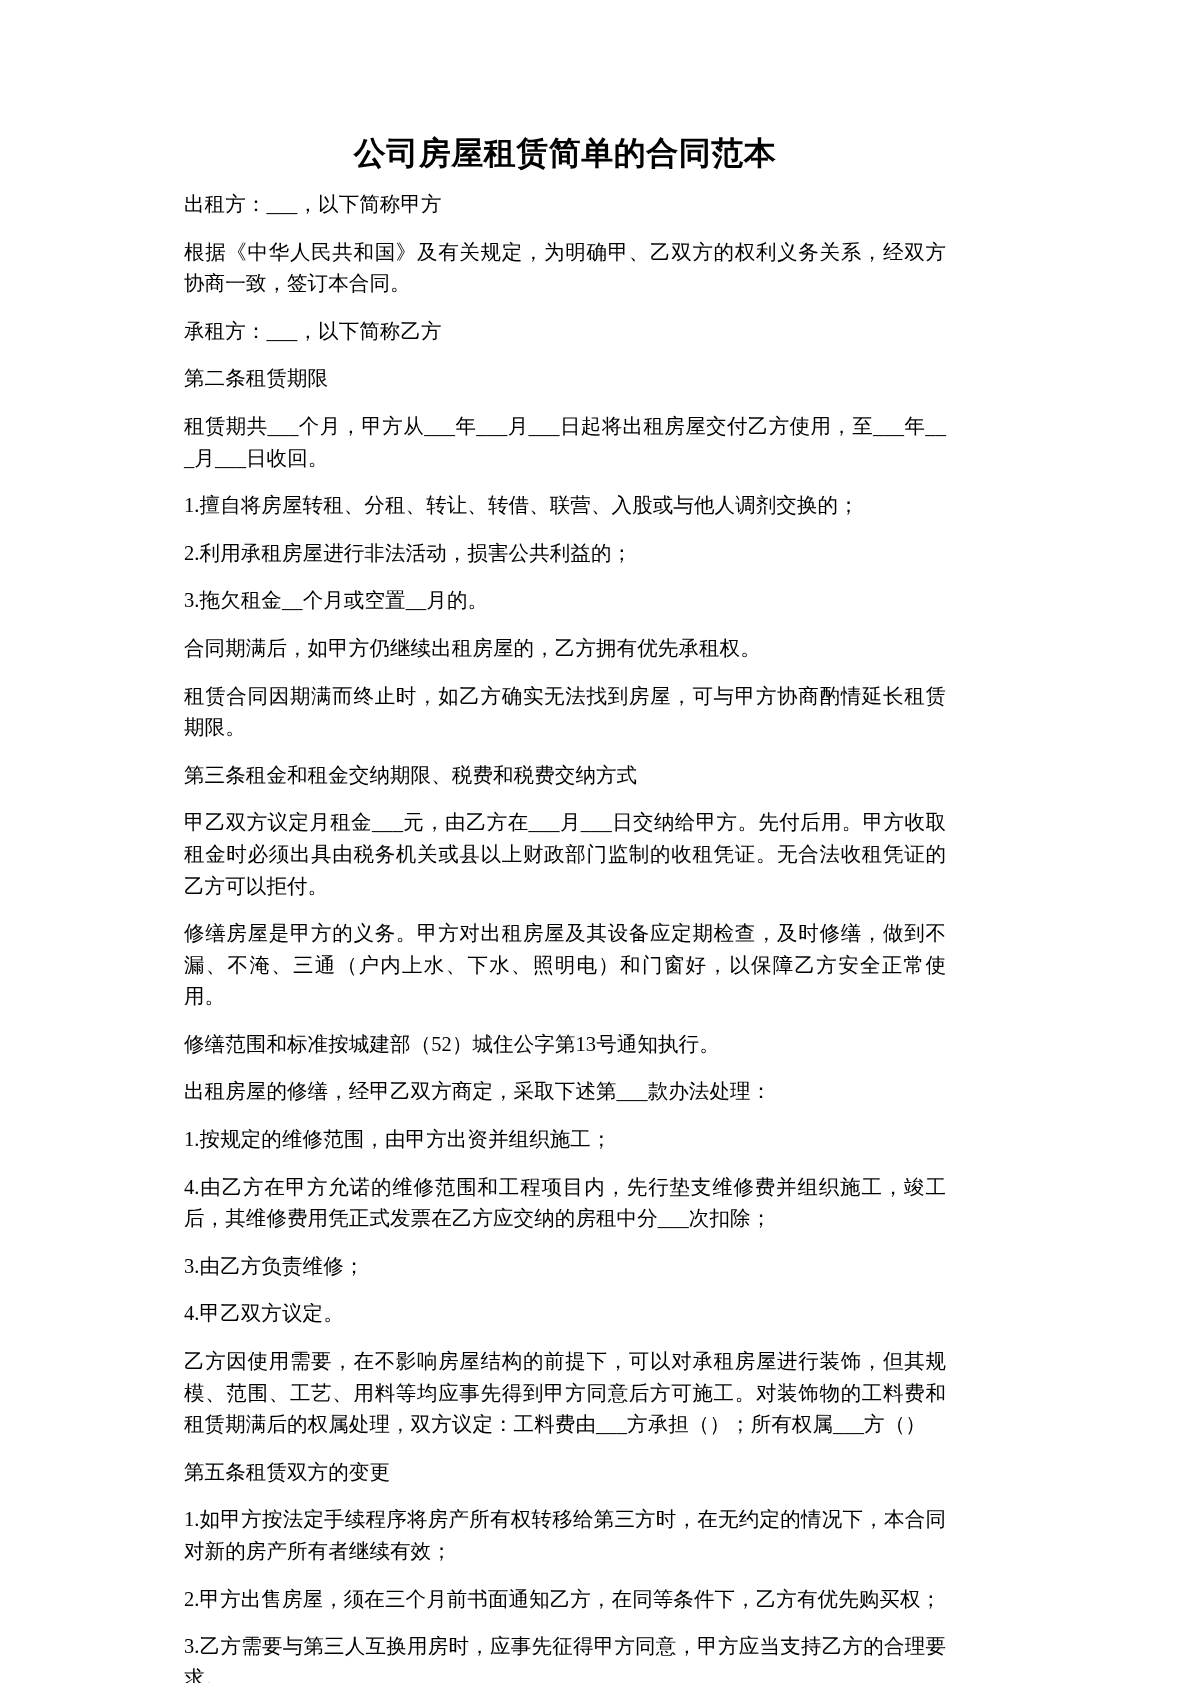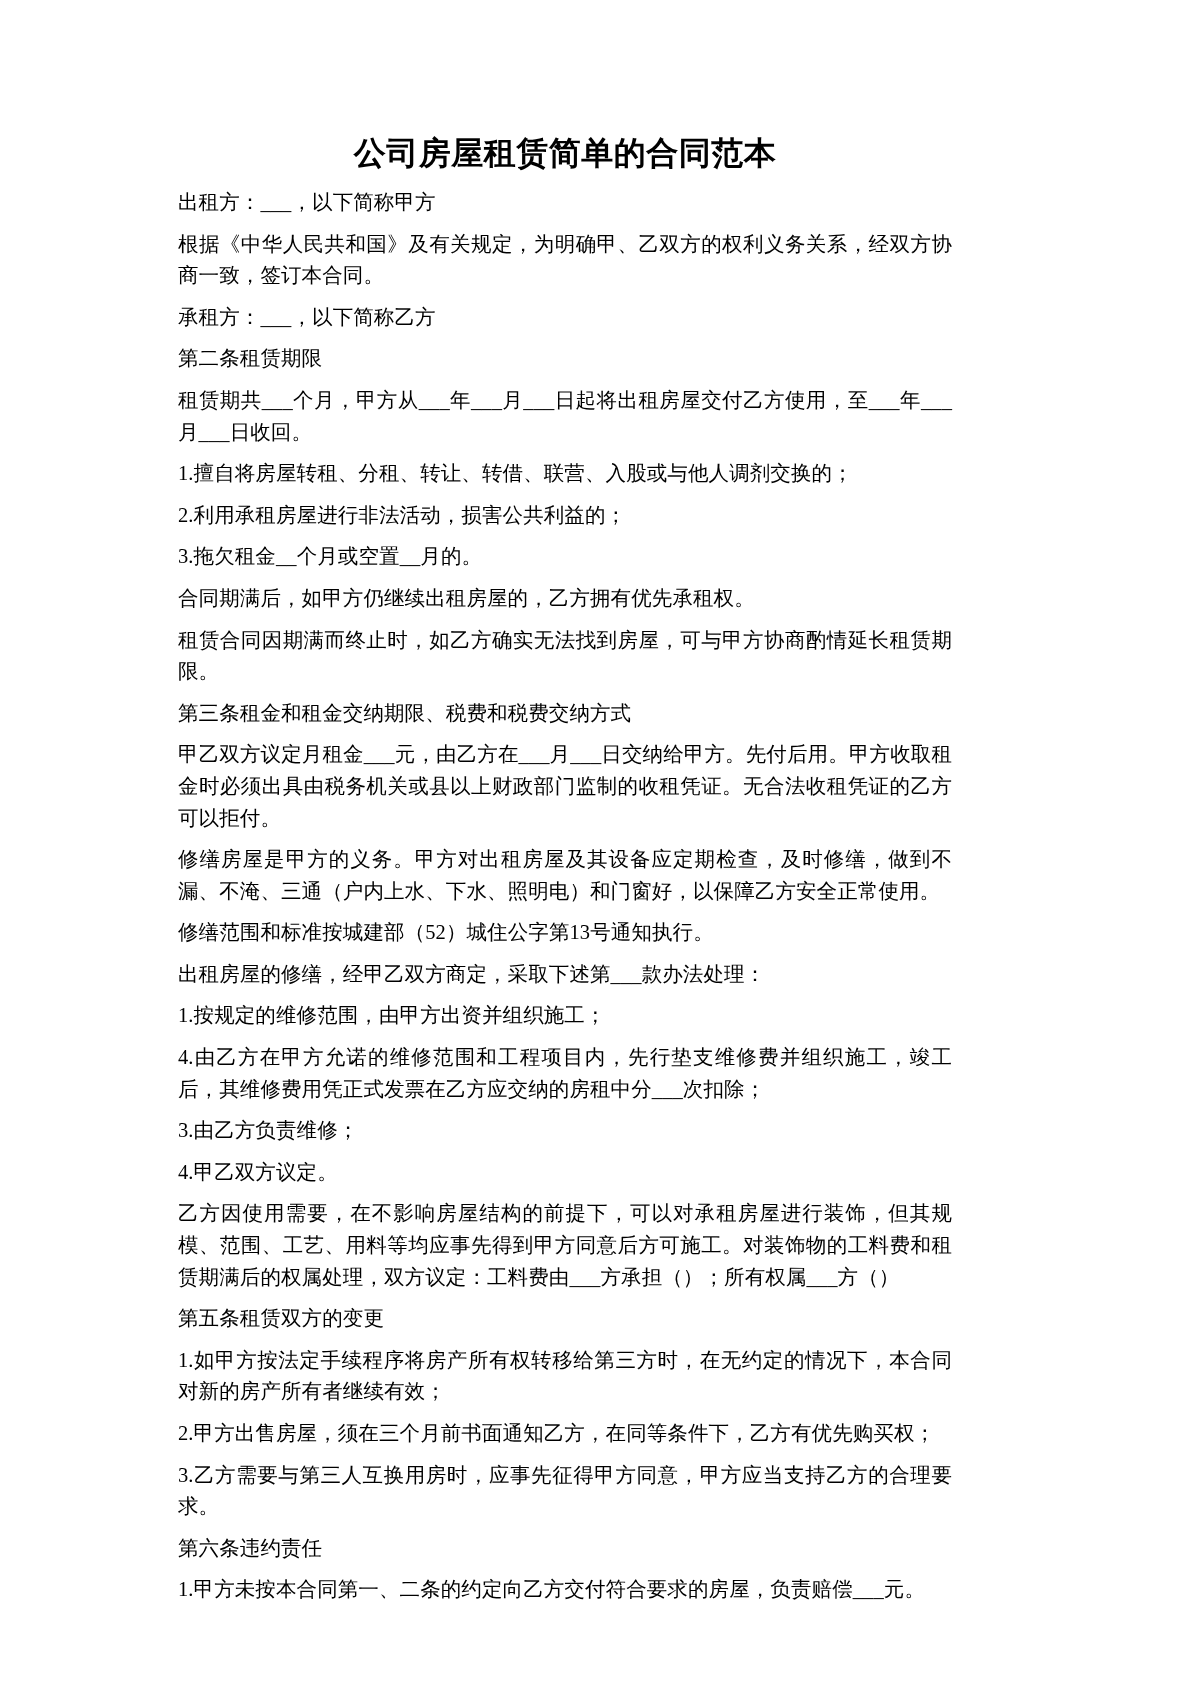--- a/index.html
+++ b/index.html
@@ -27,21 +27,21 @@
     font-family: "Liberation Serif", "DejaVu Serif", serif;
     font-weight: bold;
     font-size: 32px;
     line-height: 1.25;
     text-align: center;
     letter-spacing: 0.5px;
     margin: 0 0 14px 0;
     white-space: nowrap;
   }
   .body-text p {
-    margin: 10px;
+    margin: 16px;
     font-size: 20.5px;
     line-height: 31.6px;
     text-align: justify;
     text-justify: inter-ideograph;
     word-break: break-all;
     letter-spacing: 0.1px;
   }
 </style>
 </head>
 <body>

